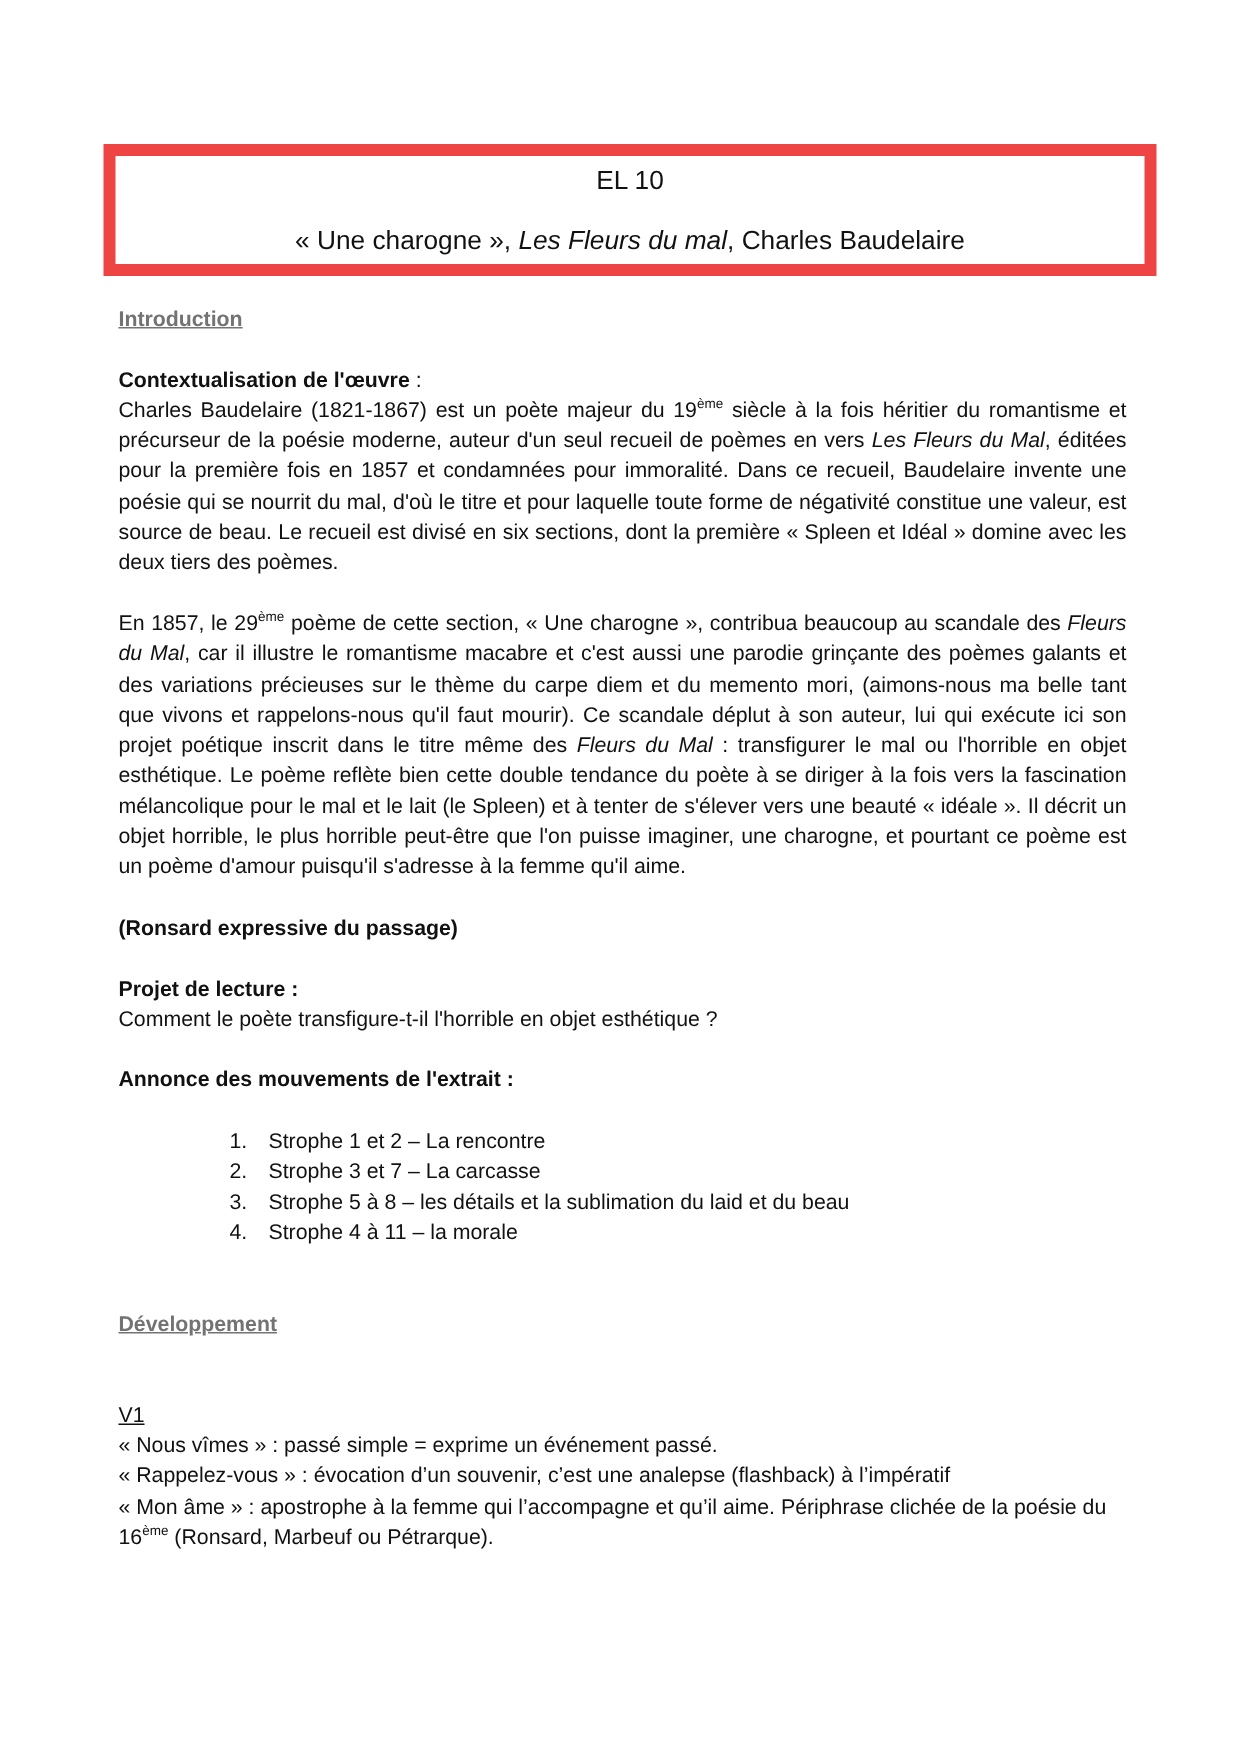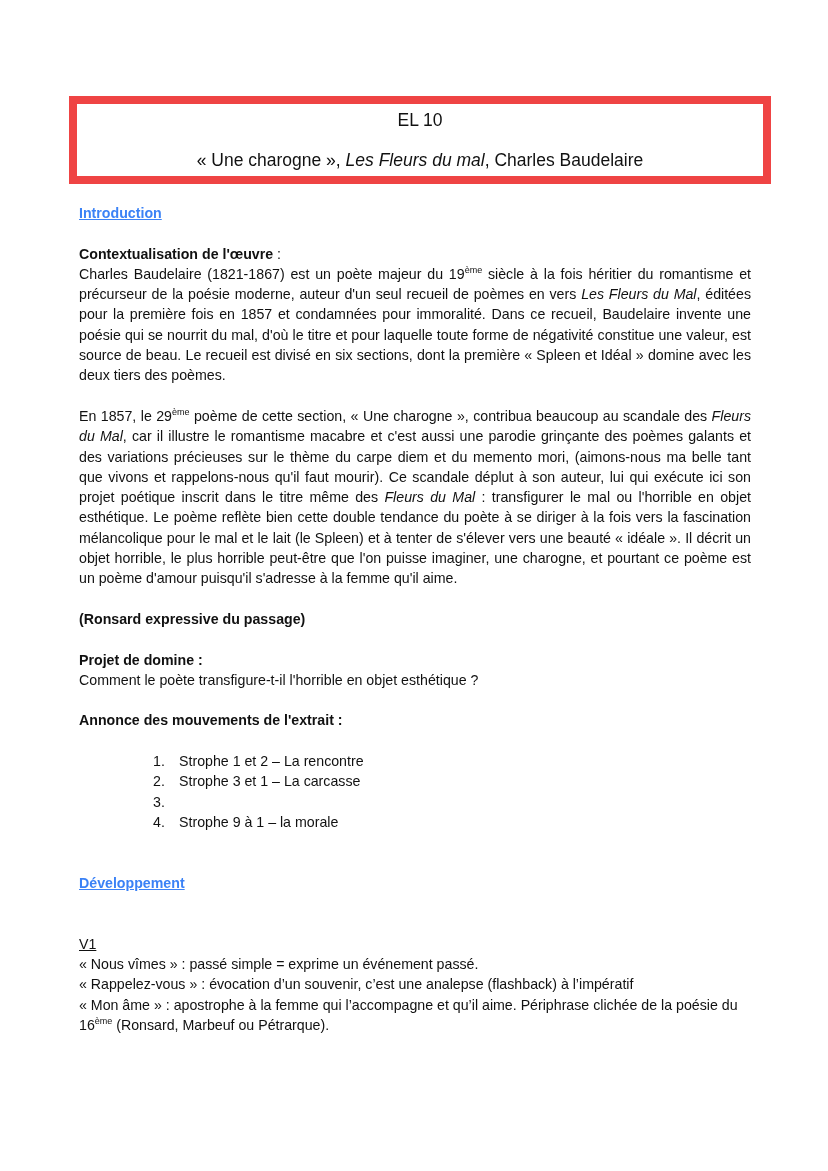--- a/index.html
+++ b/index.html
@@ -13,21 +13,21 @@
       border: 8px solid #ef4444; box-sizing: content-box;
       text-align: center;
     }
     .title-line1 { position: absolute; left: 0; right: 0; top: 6px; font-size: 17.5px; }
     .title-line2 { position: absolute; left: 0; right: 0; top: 46px; font-size: 17.5px; }
     .content {
       position: absolute; left: 79px; top: 203px; width: 672px;
       font-size: 14.2px; line-height: 20.3px;
     }
     .red-heading {
-      color: #3b82f6; font-weight: bold; text-decoration: underline; display: inline-block;
+      color: #737373; font-weight: bold; text-decoration: underline; display: inline-block;
     }
     .bold { font-weight: bold; }
     .para { text-align: justify; }
     .gap1 { height: 20.3px; }
     sup { font-size: 9px; line-height: 0; vertical-align: 6px; margin-top: 16px; }
     ol.mvts { margin: 0; padding: 0 0 0 74px; list-style: none; }
     ol.mvts li { display: flex; }
     ol.mvts li .num { width: 26px; }
     .sub-heading { padding-left: 24px; font-weight: bold; }
     .sub-heading .num { display: inline-block; width: 26px; }
@@ -49,41 +49,42 @@
     <div class="para"><span>Charles Baudelaire (1821-1867) est un poète majeur du 19</span><sup>ème</sup><span> siècle à la fois héritier du romantisme et précurseur de la poésie moderne, auteur d'un seul recueil de poèmes en vers </span><i>Les Fleurs du Mal</i><span>, éditées pour la première fois en 1857 et condamnées pour immoralité. Dans ce recueil, Baudelaire invente une poésie qui se nourrit du mal, d'où le titre et pour laquelle toute forme de négativité constitue une valeur, est source de beau. Le recueil est divisé en six sections, dont la première « Spleen et Idéal » domine avec les deux tiers des poèmes.</span></div>
   </div>
   <div class="gap1"></div>
   <div>
     <div class="para"><span>En 1857, le 29</span><sup>ème</sup><span> poème de cette section, « Une charogne », contribua beaucoup au scandale des </span><i>Fleurs du Mal</i><span>, car il illustre le romantisme macabre et c'est aussi une parodie grinçante des poèmes galants et des variations précieuses sur le thème du carpe diem et du memento mori, (aimons-nous ma belle tant que vivons et rappelons-nous qu'il faut mourir). Ce scandale déplut à son auteur, lui qui exécute ici son projet poétique inscrit dans le titre même des </span><i>Fleurs du Mal</i><span> : transfigurer le mal ou l'horrible en objet esthétique. Le poème reflète bien cette double tendance du poète à se diriger à la fois vers la fascination mélancolique pour le mal et le lait (le Spleen) et à tenter de s'élever vers une beauté « idéale ». Il décrit un objet horrible, le plus horrible peut-être que l'on puisse imaginer, une charogne, et pourtant ce poème est un poème d'amour puisqu'il s'adresse à la femme qu'il aime.</span></div>
   </div>
   <div class="gap1"></div>
   <div class="bold">(Ronsard expressive du passage)</div>
   <div class="gap1"></div>
   <div>
-    <div class="bold">Projet de domine :</div>
+    <div class="bold">Projet de lecture :</div>
     <div>Comment le poète transfigure-t-il l'horrible en objet esthétique ?</div>
   </div>
   <div class="gap1"></div>
   <div class="bold">Annonce des mouvements de l'extrait :</div>
   <div class="gap1"></div>
   <ol class="mvts">
     <li>
         <span class="num">1.</span>
         <span>Strophe 1 et 2 – La rencontre</span>
       </li>
     <li>
         <span class="num">2.</span>
-        <span>Strophe 3 et 1 – La carcasse</span>
+        <span>Strophe 3 et 7 – La carcasse</span>
       </li>
     <li>
         <span class="num">3.</span>
+        <span>Strophe 5 à 8 – les détails et la sublimation du laid et du beau</span>
       </li>
     <li>
         <span class="num">4.</span>
-        <span>Strophe 9 à 1 – la morale</span>
+        <span>Strophe 4 à 11 – la morale</span>
       </li>
   </ol>
   <div class="gap1"></div>
   <div class="gap1"></div>
   <div class="red-heading">Développement</div>
   <div class="gap1"></div>
   <div class="gap1"></div>
   <div class="u">V1</div>
   <div>« Nous vîmes » : passé simple = exprime un événement passé.</div>
   <div>« Rappelez-vous » : évocation d’un souvenir, c’est une analepse (flashback) à l’impératif</div>

